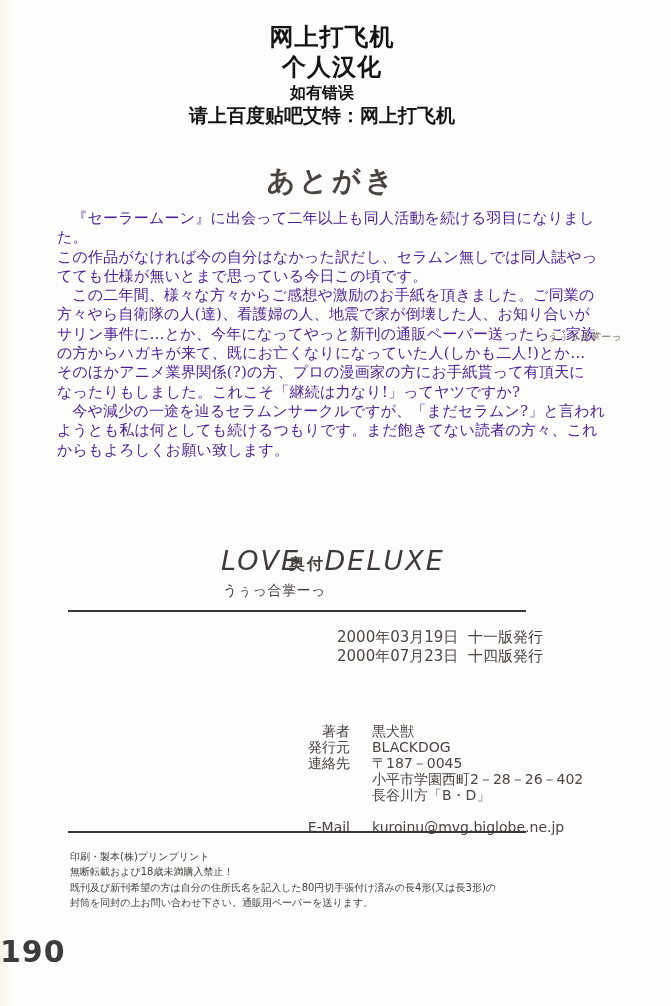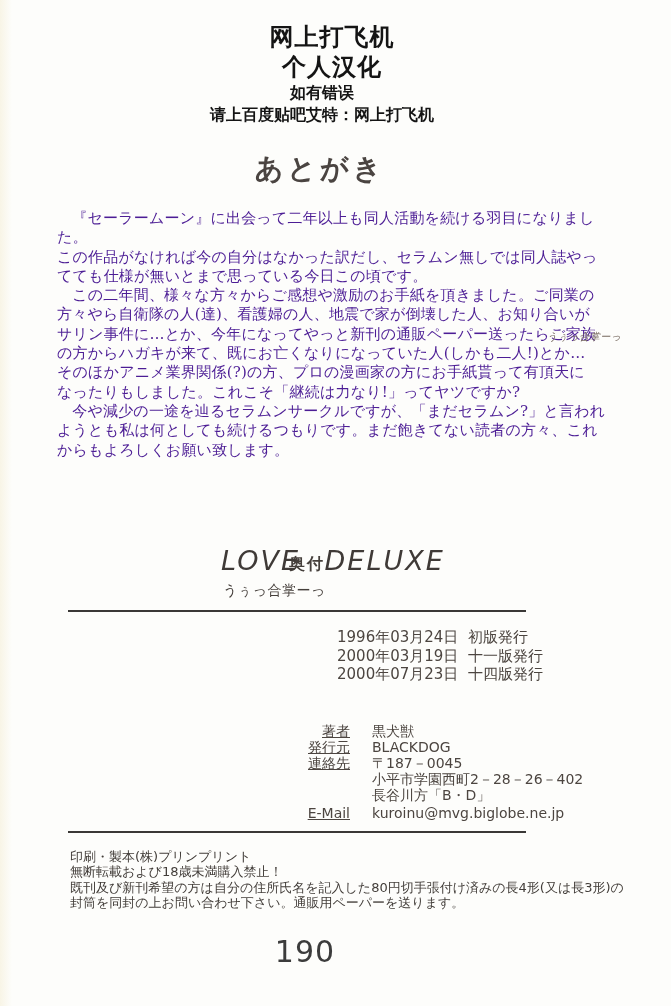--- a/index.html
+++ b/index.html
@@ -27,28 +27,28 @@
   .cn-credits {
     position: absolute;
     top: 22px; left: 0;
     width: 644px;
     text-align: center;
     font-weight: bold;
     color: #141414;
   }
   .cn-line1, .cn-line2 { font-size: 24px; line-height: 30px; letter-spacing: 1px; padding-left: 20px; }
   .cn-line3 { font-size: 16px; line-height: 22px; }
-  .cn-line4 { font-size: 16px; line-height: 22px; }
+  .cn-line4 { font-size: 19px; line-height: 22px; }
 
   
   .afterword-title {
     position: absolute;
     top: 150px; left: 0;
     width: 640px;
-    margin: 0;
+    margin: 12px;
     text-align: center;
     font-family: "DejaVu Serif", serif;
     font-size: 28px;
     font-weight: 600;
     letter-spacing: 4px;
     color: #4a4441;
   }
   .afterword-body {
     position: absolute;
     top: 209px; left: 57px;
@@ -118,42 +118,41 @@
   .ed-date { display: inline-block; width: 131px; }
   .ed-label { display: inline-block; }
 
   .contacts {
     position: absolute;
     top: 723px; left: 240px;
     font-size: 14px;
     color: #4c4540;
   }
   .contact-row { display: flex; height: 16px; align-items: flex-start; }
-  .contact-row.email-row { margin-top: 2px; }
-  .c-label { display: inline-block; width: 110px; text-align: right; text-decoration: underline; }
+  .contact-row.email-row { margin-top: 16px; }
+  .c-label { display: inline-block; width: 110px; text-align: right; }
   .c-value { display: inline-block; margin-left: 22px; white-space: nowrap; }
 
   
   .imprint {
     position: absolute;
     top: 849px; left: 70px;
     width: 585px;
-    font-size: 13px;
+    font-size: 10px;
     line-height: 15.4px;
     color: #423d39;
     white-space: pre-line;
   }
 
   .page-number {
     position: absolute;
     top: 934px; left: 0;
     width: 610px;
-    text-align: center;
     font-size: 30px;
-    font-weight: 400;
+    font-weight: 700;
     letter-spacing: 1px;
     color: #3c3c3c;
   }
 </style>
 </head>
 <body>
 
 <div class="page">
 
   <div class="cn-credits">
@@ -182,24 +181,20 @@
 
   <div class="colophon-heading">奥付</div>
 
   <div class="book-title">LOVE DELUXE</div>
   <div class="book-title-kana">うぅっ合掌ーっ</div>
 
   <div class="rule rule-top"></div>
 
   <div class="editions">
     <div class="edition-row">
-      <span class="ed-date">1996年03月24日</span>
-      <span class="ed-label">初版発行</span>
-    </div>
-    <div class="edition-row">
       <span class="ed-date">2000年03月19日</span>
       <span class="ed-label">十一版発行</span>
     </div>
     <div class="edition-row">
       <span class="ed-date">2000年07月23日</span>
       <span class="ed-label">十四版発行</span>
     </div>
   </div>
 
   <div class="contacts">

